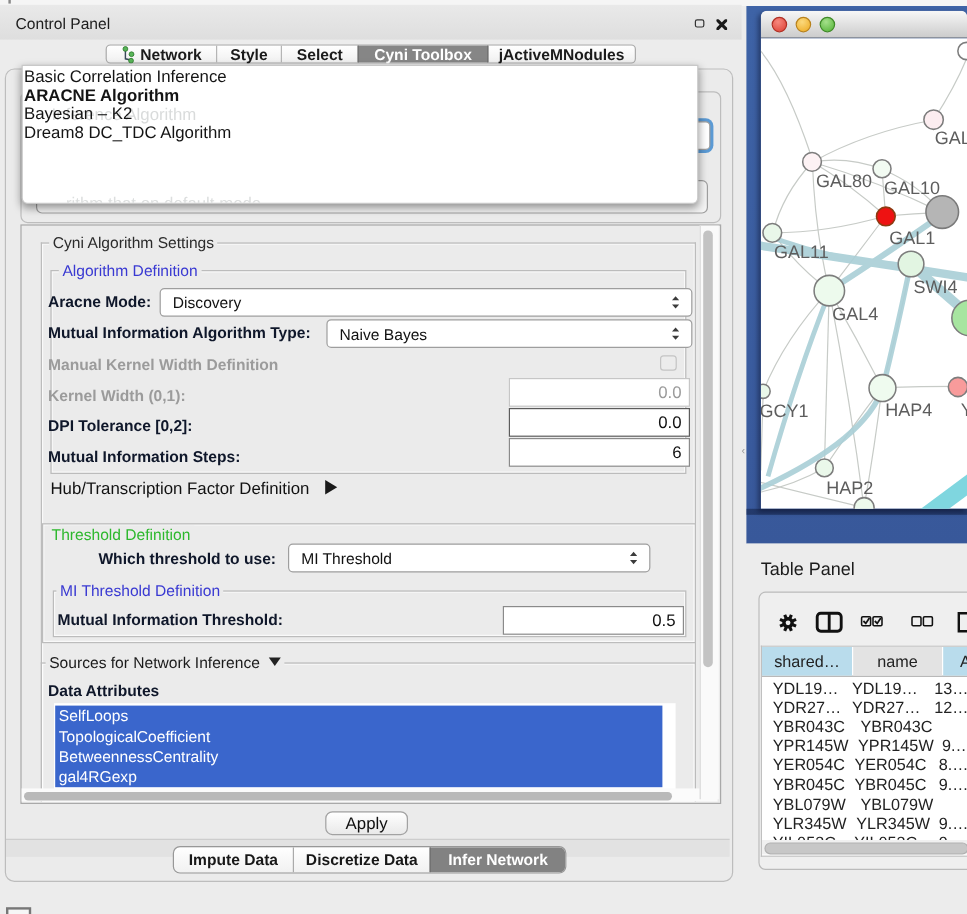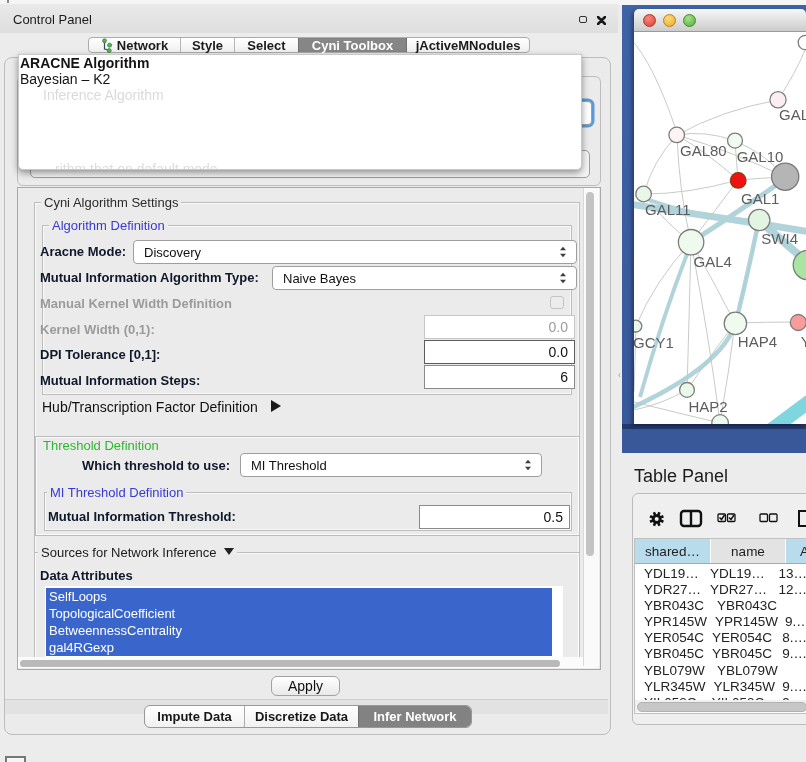--- a/index.html
+++ b/index.html
@@ -72,21 +72,21 @@
       <path d="M4.5 1 L8 5 H1 Z M4.5 13 L1 9 H8 Z" fill="#3c3c3c"></path>
     </svg>
 </div>
 
 <div class="abs lbl dis" style="left:40px;top:296px;">Manual Kernel Width Definition</div>
 <div class="abs" style="left:550px;top:296px;width:12px;height:11px;background:#ececec;border:1px solid #c4c4c4;border-radius:3px;"></div>
 
 <div class="abs lbl dis" style="left:40px;top:322px;">Kernel Width (0,1):</div>
 <div class="field" style="left:424px;top:315px;width:143px;height:22px;border:1px solid #c6c6c6;color:#9b9b9b;">0.0</div>
 
-<div class="abs lbl" style="left:40px;top:347px;">DPI Tolerance [0,1]:</div>
+<div class="abs lbl" style="left:40px;top:347px;">DPI Tolerance [0,2]:</div>
 <div class="field" style="left:424px;top:340px;width:143px;height:22px;border:1.5px solid #5c5c5c;">0.0</div>
 
 <div class="abs lbl" style="left:40px;top:373px;">Mutual Information Steps:</div>
 <div class="field" style="left:424px;top:365px;width:143px;height:22px;border:1px solid #8a8a8a;">6</div>
 
 <div class="abs" style="left:42px;top:399px;font-size:14px;color:#111;">Hub/Transcription Factor Definition</div>
 <div class="abs" style="left:271px;top:400px;width:0;height:0;border-left:10px solid #1a1a1a;border-top:6.5px solid transparent;border-bottom:6.5px solid transparent;"></div>
 
 <div class="abs etched" style="left:35px;top:436px;width:543px;height:98px;"></div>
 <div class="gtitle" style="left:40px;top:438px;color:#2db82d;">Threshold Definition</div>
@@ -122,22 +122,24 @@
 <div class="abs" style="left:5px;top:699px;width:603px;height:14px;background:#e2e2e2;border-top:1px solid #cdcdcd;"></div>
 <div class="abs" style="left:144px;top:705px;width:326px;height:21px;border:1px solid #989898;border-radius:6px;background:linear-gradient(#ffffff,#f1f1f1);display:flex;font-size:13px;font-weight:600;color:#181818;overflow:hidden;">
   <div style="width:99px;display:flex;align-items:center;justify-content:center;border-right:1px solid #aaa;">Impute Data</div>
   <div style="width:113px;display:flex;align-items:center;justify-content:center;">Discretize Data</div>
   <div style="flex:1;display:flex;align-items:center;justify-content:center;background:#828282;color:#fff;border-left:1px solid #6f6f6f;">Infer Network</div>
 </div>
 
 <div class="abs" style="left:18px;top:54px;width:562px;height:114px;background:#fff;border:1px solid #c8c8c8;border-radius:0 0 5px 5px;box-shadow:0 3px 7px rgba(0,0,0,.4);font-size:14px;color:#141414;overflow:hidden;">
   <div style="position:absolute;left:24px;top:32px;color:#d9dbdb;">Inference Algorithm</div>
   <div style="position:absolute;left:36px;top:106px;color:#dcdede;">rithm that on default mode</div>
+  <div style="height:15.7px;padding-left:1px;position:relative;">Basic Correlation Inference</div>
   <div style="height:15.7px;padding-left:1px;position:relative;font-weight:bold;">ARACNE Algorithm</div>
   <div style="height:15.7px;padding-left:1px;position:relative;">Bayesian – K2</div>
+  <div style="height:15.7px;padding-left:1px;position:relative;">Dream8 DC_TDC Algorithm</div>
 </div>
 
 <div class="abs" style="left:622px;top:5px;width:184px;height:448px;background:linear-gradient(#3e63a6,#38589a);"></div>
 <div class="abs" style="left:622px;top:424px;width:184px;height:5px;background:rgba(10,20,50,.45);"></div>
 
 <div class="abs" style="left:634px;top:9px;width:172px;height:415px;border-radius:5px 5px 0 0;overflow:hidden;box-shadow:-2px 2px 4px rgba(0,0,20,.4);">
   <div style="height:22px;background:linear-gradient(#f7f7f7,#cccccc);border-bottom:1px solid #9a9a9a;position:relative;">
     <div style="position:absolute;left:9px;top:5px;width:11px;height:11px;border-radius:50%;background:radial-gradient(circle at 40% 30%,#f6897f,#dd3e32);border:.5px solid #b03025;"></div>
     <div style="position:absolute;left:29px;top:5px;width:11px;height:11px;border-radius:50%;background:radial-gradient(circle at 40% 30%,#fbd97d,#eda920);border:.5px solid #b8821d;"></div>
     <div style="position:absolute;left:49px;top:5px;width:11px;height:11px;border-radius:50%;background:radial-gradient(circle at 40% 30%,#a5e08b,#51b235);border:.5px solid #3f8a28;"></div>
@@ -208,21 +210,21 @@
         <text x="-1" y="315.5">GCY1</text>
         <text x="103.8" y="315">HAP4</text>
         <text x="166.7" y="315">Y</text>
         <text x="54.5" y="380">HAP2</text>
       </g>
     </svg>
   </div>
 </div>
 
 <div class="abs" style="left:622px;top:453px;width:184px;height:309px;background:#ececec;"></div>
-<div class="abs" style="left:634px;top:466px;font-size:18px;color:#1c1c1c;">Table Panel</div>
+<div class="abs" style="left:634px;top:466px;font-size:15px;color:#1c1c1c;">Table Panel</div>
 
 <div class="abs" style="left:632px;top:493px;width:190px;height:230px;border:1px solid #bbb;border-radius:6px;background:#efefef;"></div>
 
 <svg class="abs" style="left:646px;top:508px;" width="160" height="22" viewBox="0 0 160 22">
   <circle cx="10.7" cy="11" r="4.8" fill="#111"></circle>
   <g stroke="#111" stroke-width="2.6">
       <line x1="13.7" y1="12.2" x2="17.4" y2="13.8"></line>
       <line x1="11.9" y1="14.0" x2="13.5" y2="17.7"></line>
       <line x1="9.5" y1="14.0" x2="7.9" y2="17.7"></line>
       <line x1="7.7" y1="12.2" x2="4.0" y2="13.8"></line>

